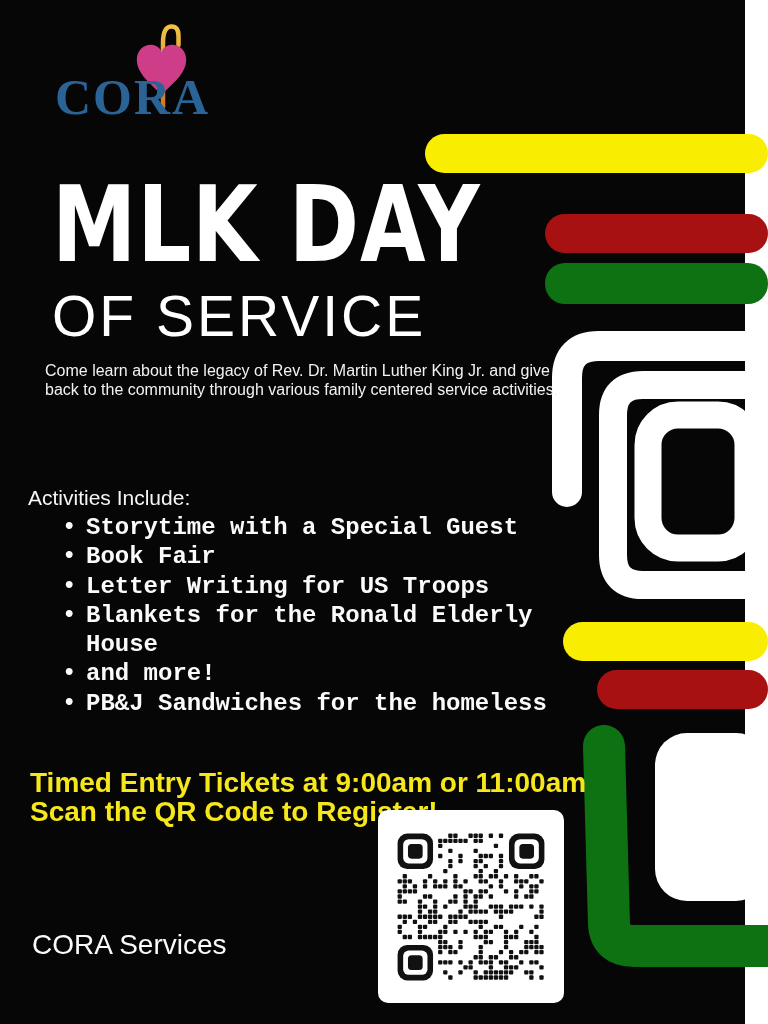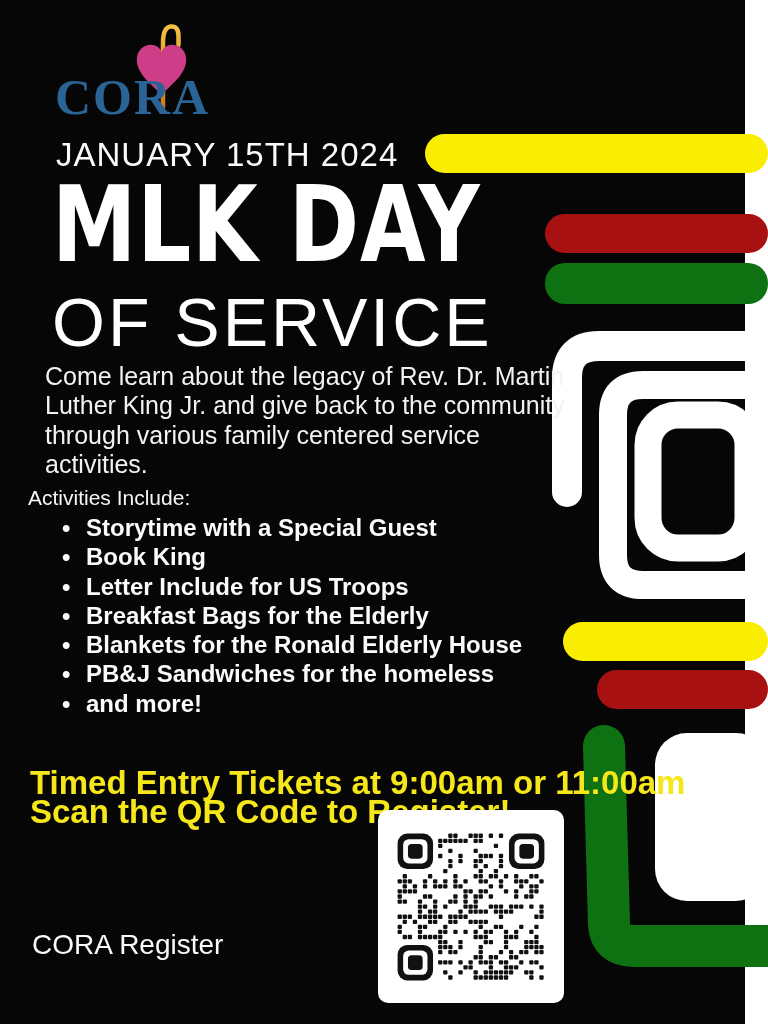--- a/index.html
+++ b/index.html
@@ -18,39 +18,39 @@
   .logo-mark{left:131px;top:18px;width:60px;height:92px;}
   
   .date-line{left:56px;top:136px;font-size:33px;letter-spacing:1px;color:#fafafa;white-space:nowrap;}
   .title-main{
     left:52px;top:172px;
     font-family:"DejaVu Sans", sans-serif;font-weight:bold;
     font-size:106px;line-height:1;color:#fff;white-space:nowrap;
     transform:scaleX(0.80);transform-origin:left top;letter-spacing:1px;
   }
   .title-sub{
-    left:52px;top:288px;font-size:68px;font-weight:400;letter-spacing:3px;
+    left:52px;top:288px;font-size:57px;font-weight:400;letter-spacing:3px;
     color:#fff;white-space:nowrap;line-height:1;
   }
   .intro{
     left:45px;top:362px;width:520px;
-    font-size:25px;line-height:1.17;font-weight:300;color:#f2f2f0;
+    font-size:16px;line-height:1.17;font-weight:300;color:#f2f2f0;
   }
   
   .act-head{left:28px;top:486px;font-size:21px;font-weight:normal;white-space:nowrap;}
-  .act-list{left:28px;top:513px;width:545px;margin:0;padding:0;list-style:none;}
+  .act-list{left:28px;top:513px;width:545px;margin:0;padding:0;list-style:none;font-family:Liberation Mono, monospace;}
   .act-list li{
     position:relative;padding-left:58px;font-size:24px;font-weight:bold;
     line-height:29.3px;color:#fbfbf9;
   }
   .act-list li::before{
     content:"•";position:absolute;left:34px;top:0;font-size:24px;
   }
   
-  .tickets{left:30px;top:769px;color:#f6e71a;font-weight:bold;font-size:33px;line-height:28.5px;white-space:nowrap;}
+  .tickets{left:30px;top:769px;color:#f6e71a;font-weight:bold;font-size:28px;line-height:28.5px;white-space:nowrap;}
   
   .address{left:32px;top:851px;font-size:28px;font-weight:400;line-height:37.5px;color:#fafafa;white-space:pre;}
   
   .qr-box{
     left:378px;top:810px;width:186px;height:193px;background:#fff;
     border-radius:10px;display:flex;align-items:center;justify-content:center;
   }
   .qr-box svg{width:162px;height:166px;}
   .decor{left:0;top:0;width:768px;height:1024px;pointer-events:none;}
   .content{position:absolute;inset:0;z-index:2;}
@@ -81,52 +81,50 @@
         <linearGradient id="goldgrad" x1="0" y1="0" x2="0" y2="1">
           <stop offset="0" stop-color="#f0c244"></stop>
           <stop offset="1" stop-color="#cf7a22"></stop>
         </linearGradient>
       </defs>
       <path d="M32 88 L32 24 Q32 8 40 7.5 Q47.5 7 47.5 17 L47.5 26" fill="none" stroke="url(#goldgrad)" stroke-width="4.5" stroke-linecap="round"></path>
       <path transform="translate(2,22) scale(0.95)" d="M30 56 C14 42 4 32 4 20 C4 10 11 4 19 4 C25 4 29 8 30 12 C31 8 35 4 41 4 C49 4 56 10 56 20 C56 32 46 42 30 56 Z" fill="#ce3d87"></path>
     </svg>
     <div class="abs logo-text">CORA</div>
 
-    <div class="abs date-line">JANUARY 15TH 2024</div>
     <div class="abs title-main">MLK DAY</div>
     <div class="abs title-sub">OF SERVICE</div>
 
     <div class="abs intro">Come learn about the legacy of Rev. Dr. Martin Luther King Jr. and give back to the community through various family centered service activities.</div>
 
     <div class="abs act-head">Activities Include:</div>
     <ul class="abs act-list">
 
         <li>Storytime with a Special Guest</li>
 
-        <li>Book King</li>
-
-        <li>Letter Include for US Troops</li>
-
-        <li>Breakfast Bags for the Elderly</li>
+        <li>Book Fair</li>
+
+        <li>Letter Writing for US Troops</li>
+
 
         <li>Blankets for the Ronald Elderly House</li>
 
 
+        <li>and more!</li>
+
         <li>PB&amp;J Sandwiches for the homeless</li>
-
-        <li>and more!</li>
       </ul>
 
     <div class="abs tickets">
       <div>Timed Entry Tickets at 9:00am or 11:00am</div>
       <div>Scan the QR Code to Register!</div>
     </div>
 
     <div class="abs address">
-      <div>CORA Register</div>
+      <div>CORA Services</div>
       
       
     </div>
 
     <div class="abs qr-box">
       <svg id="qr" viewBox="-1.5 -1.5 32 32" xmlns="http://www.w3.org/2000/svg">
           <g fill="#111">
             <rect x="10" y="0" width="0.85" height="0.85" rx="0.2"></rect>
             <rect x="11" y="0" width="0.85" height="0.85" rx="0.2"></rect>
             <rect x="14" y="0" width="0.85" height="0.85" rx="0.2"></rect>

